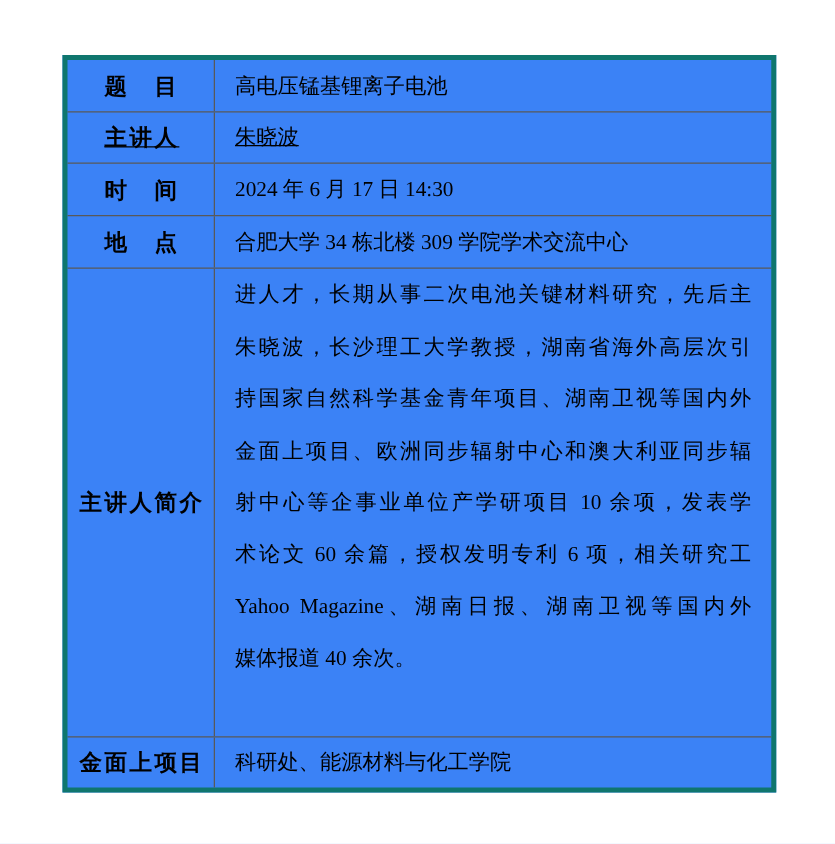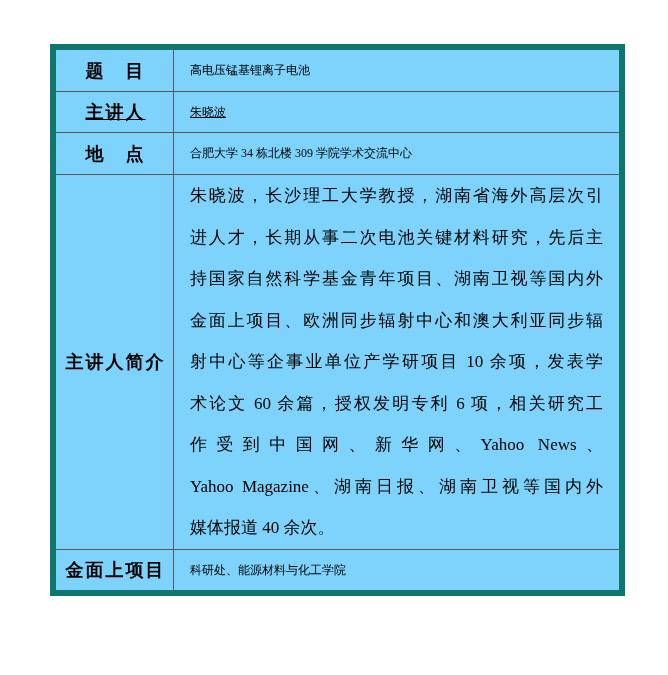--- a/index.html
+++ b/index.html
@@ -13,22 +13,22 @@
     height: 675px;
     overflow: hidden;
     color: #000000;
     font-family: "Liberation Serif", serif;
   }
   .seminar-table {
     position: absolute;
     left: 50px;
     top: 44px;
     width: 563px;
-    border: 6px solid #0f766e;
-    background: #7dd3fc;
+    border: 4px solid #0f766e;
+    background: #3b82f6;
   }
   .t-row {
     display: flex;
     align-items: stretch;
   }
   .t-row + .t-row {
     border-top: 1px solid #595959;
   }
   .cell-label {
     width: 117px;
@@ -42,21 +42,21 @@
     font-size: 18px;
     letter-spacing: 2px;
     text-indent: 2px; 
     text-align: center;
   }
   .cell-value {
     flex: 1;
     display: flex;
     align-items: center;
     padding: 0 16px;
-    font-size: 12px;
+    font-size: 17px;
     line-height: 1.25;
   }
   .h-std   { height: 41px; }
   .h-std2  { height: 40px; text-decoration: underline; }
   .h-org   { height: 40px; }
   .h-bio   { height: 374px; }
   .cell-bio {
     flex: 1;
     display: block;
     padding: 0 16px;
@@ -83,36 +83,39 @@
   <div class="t-row h-std">
     <div class="cell-label">题　目</div>
     <div class="cell-value">高电压锰基锂离子电池</div>
   </div>
 
   <div class="t-row h-std2">
     <div class="cell-label">主讲人</div>
     <div class="cell-value">朱晓波</div>
   </div>
 
+  <div class="t-row h-std">
+    <div class="cell-label">时　间</div>
+    <div class="cell-value">2024 年 6 月 17 日 14:30</div>
+  </div>
 
   <div class="t-row h-std">
     <div class="cell-label">地　点</div>
     <div class="cell-value">合肥大学 34 栋北楼 309 学院学术交流中心</div>
   </div>
 
   <div class="t-row h-bio">
     <div class="cell-label">主讲人简介</div>
     <div class="cell-bio">
+      <div class="bio-line">进人才，长期从事二次电池关键材料研究，先后主</div>
       <div class="bio-line">朱晓波，长沙理工大学教授，湖南省海外高层次引</div>
-      <div class="bio-line">进人才，长期从事二次电池关键材料研究，先后主</div>
       <div class="bio-line">持国家自然科学基金青年项目、湖南卫视等国内外</div>
       <div class="bio-line">金面上项目、欧洲同步辐射中心和澳大利亚同步辐</div>
       <div class="bio-line">射中心等企事业单位产学研项目 10 余项，发表学</div>
       <div class="bio-line">术论文 60 余篇，授权发明专利 6 项，相关研究工</div>
-      <div class="bio-line">作受到中国网、新华网、Yahoo News、</div>
       <div class="bio-line">Yahoo Magazine、湖南日报、湖南卫视等国内外</div>
       <div class="bio-line last">媒体报道 40 余次。</div>
     </div>
   </div>
 
   <div class="t-row h-org">
     <div class="cell-label">金面上项目</div>
     <div class="cell-value">科研处、能源材料与化工学院</div>
   </div>
 

